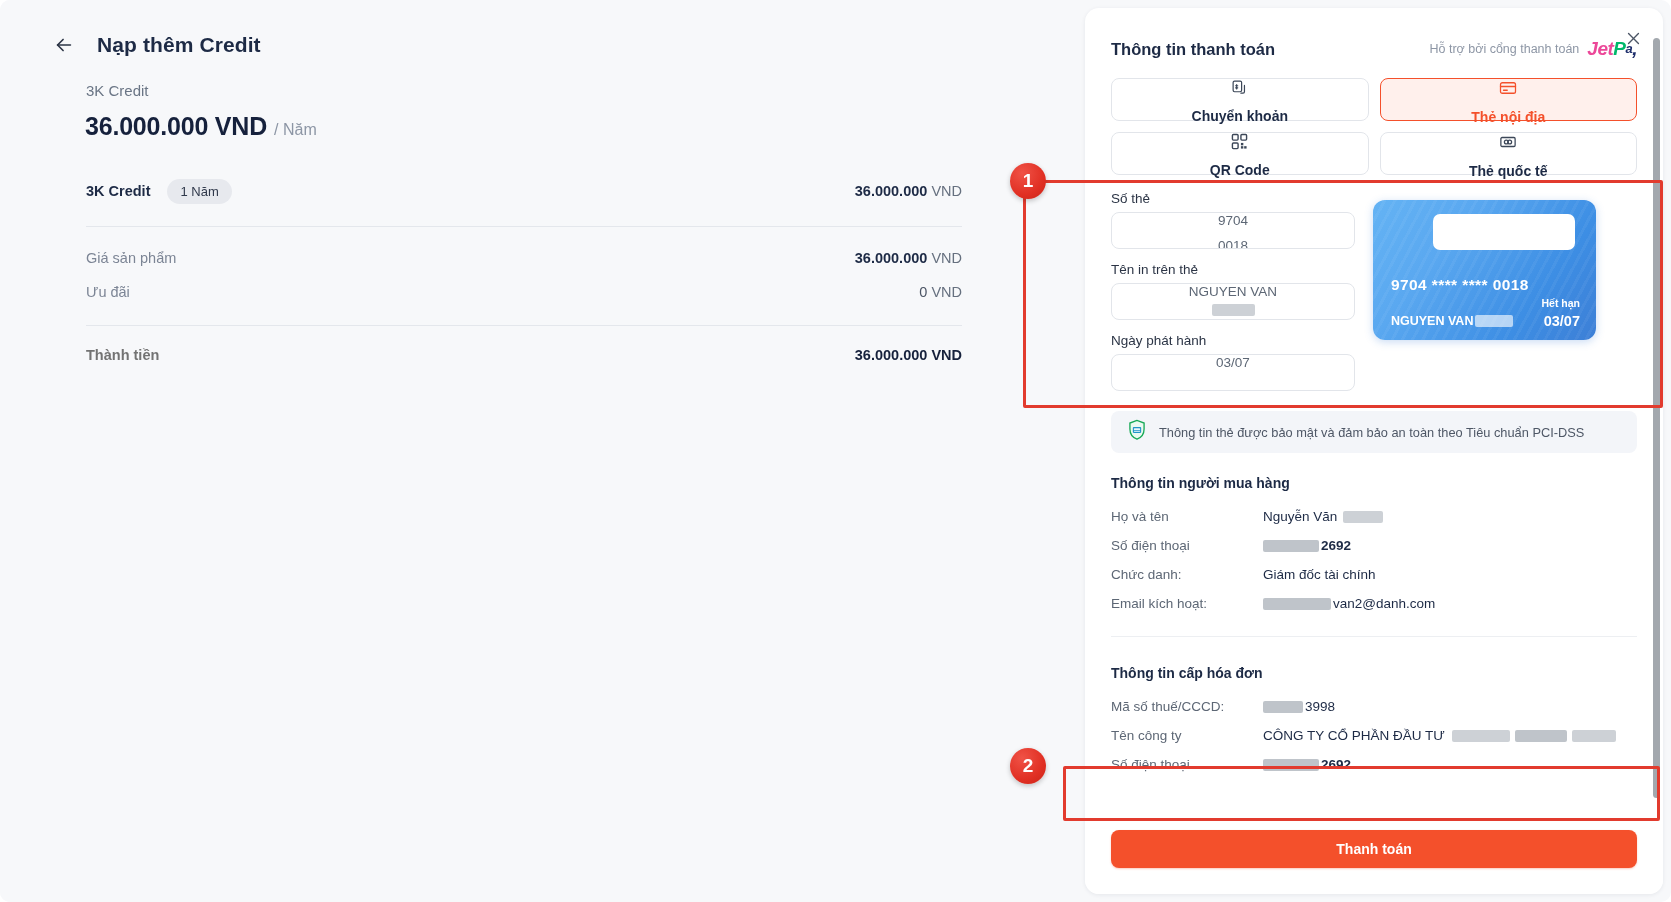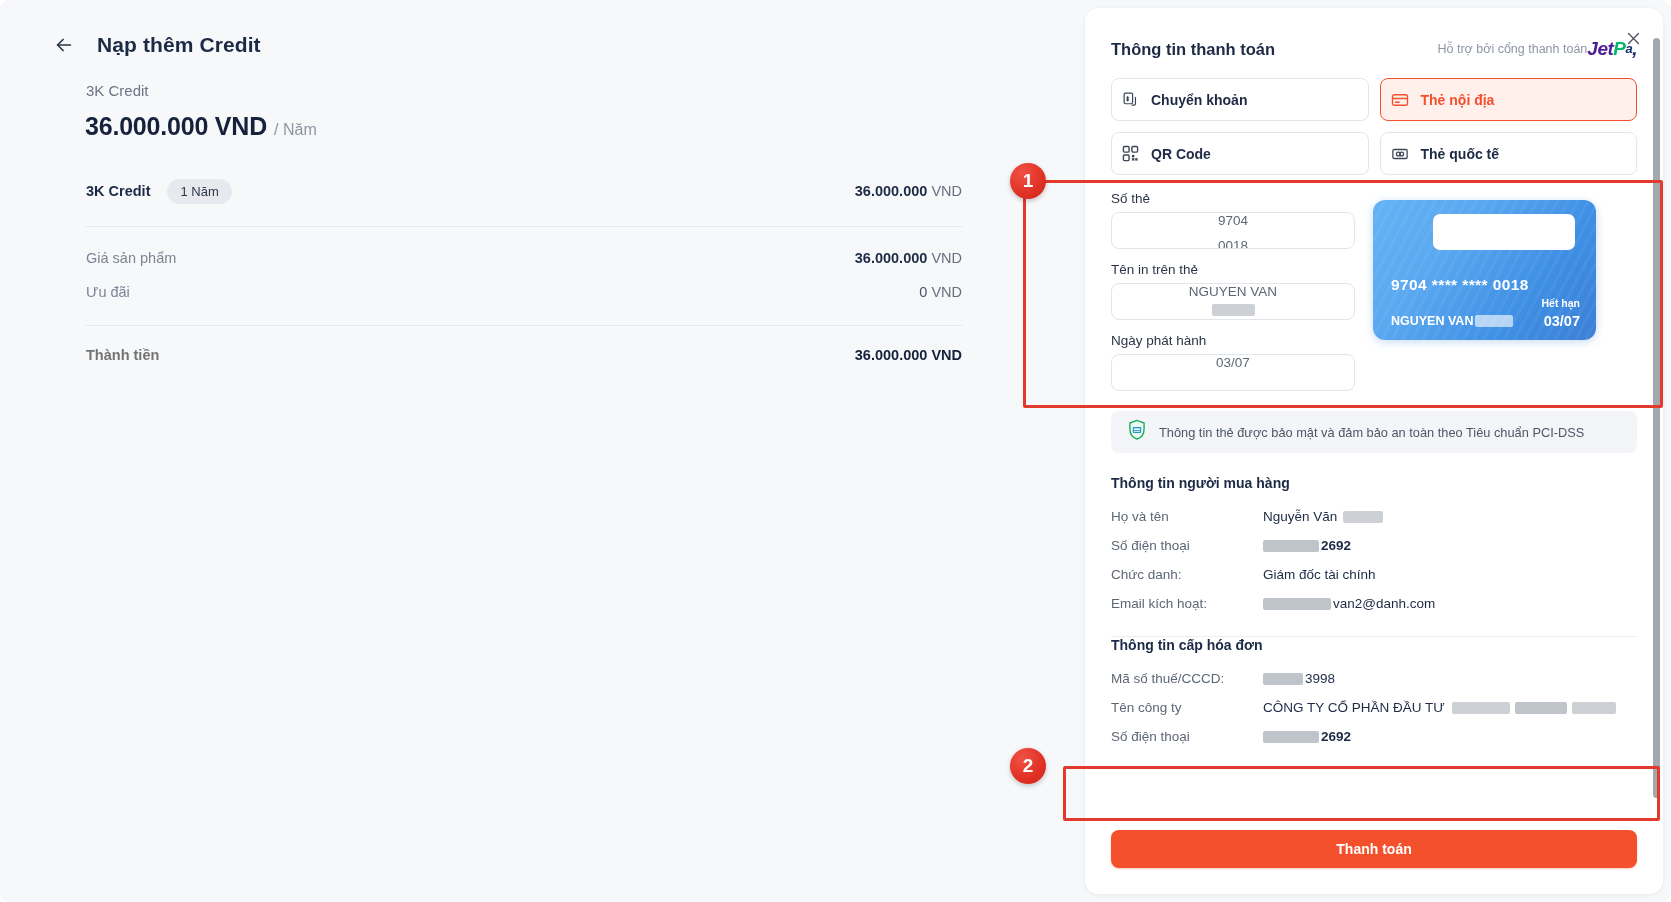--- a/index.html
+++ b/index.html
@@ -101,21 +101,21 @@
   }
   .panel-title { font-size: 16.5px; font-weight: bold; color: #1d2a45; }
   .panel-head-right {
     margin-left: auto; display: flex; align-items: center; gap: 0;
   }
   .gw-note { font-size: 12.5px; color: #8d96a5; }
   .jetpay-logo {
     font-size: 19px; font-weight: bold; font-style: italic;
     letter-spacing: -.5px; display: flex; align-items: baseline;
   }
-  .jp-jet { color: #4c1d95; }
+  .jp-jet { color: #ec4899; margin-left: 8px; }
   .jp-p { color: #00b86b; }
   .jp-a { color: #1d2d6b; font-size: 13px; position: relative; top: -2px; }
   .jp-comma { color: #1d2d6b; }
 
   .close-btn {
     position: absolute; right: 14px; top: 14px;
     width: 32px; height: 32px; border-radius: 50%;
     display: flex; align-items: center; justify-content: center;
     color: #4b5565; cursor: pointer; background: transparent;
     z-index: 40;
@@ -123,23 +123,24 @@
 
   .methods {
     margin-top: 14px;
     display: grid; grid-template-columns: 1fr 1fr;
     gap: 11px 11px;
   }
   .method {
     height: 43px; border: 1px solid #e2e5ea; border-radius: 8px;
     background: #fff;
     display: flex; align-items: center; gap: 12px;
-    padding-left: 10px;
+    padding-left: 0;
     font-size: 14px; font-weight: bold; color: #1d2a45;
     cursor: pointer;
+    flex-direction: column;
   }
   .method.active {
     border: 1.6px solid #f4502b; background: #fff0ec; color: #f4502b;
   }
   .method .mi { display: flex; align-items: center; color: #3c4758; }
   .method.active .mi { color: #f4502b; }
 
   .field-block { margin-top: 16px; }
   .field-wrap { width: 244px; }
   .flabel { font-size: 13.5px; color: #2b3445; margin-bottom: 6px; }
@@ -474,21 +475,21 @@
           <span class="kv-k">Email kích hoạt:</span>
           <span class="kv-v">
             <span class="redact dark" style="width:68px;"></span>
             <span>van2@danh.com</span>
           </span>
         </div>
       </div>
 
       <div class="divider-soft"></div>
 
-      <div class="sec-block" style="margin-top:0;">
+      <div class="sec-block" style="margin-top:28px;">
         <div class="sec-title">Thông tin cấp hóa đơn</div>
 
         <div class="kv">
           <span class="kv-k">Mã số thuế/CCCD:</span>
           <span class="kv-v">
             <span class="redact dark" style="width:40px;"></span>
             <span>3998</span>
           </span>
         </div>
 

